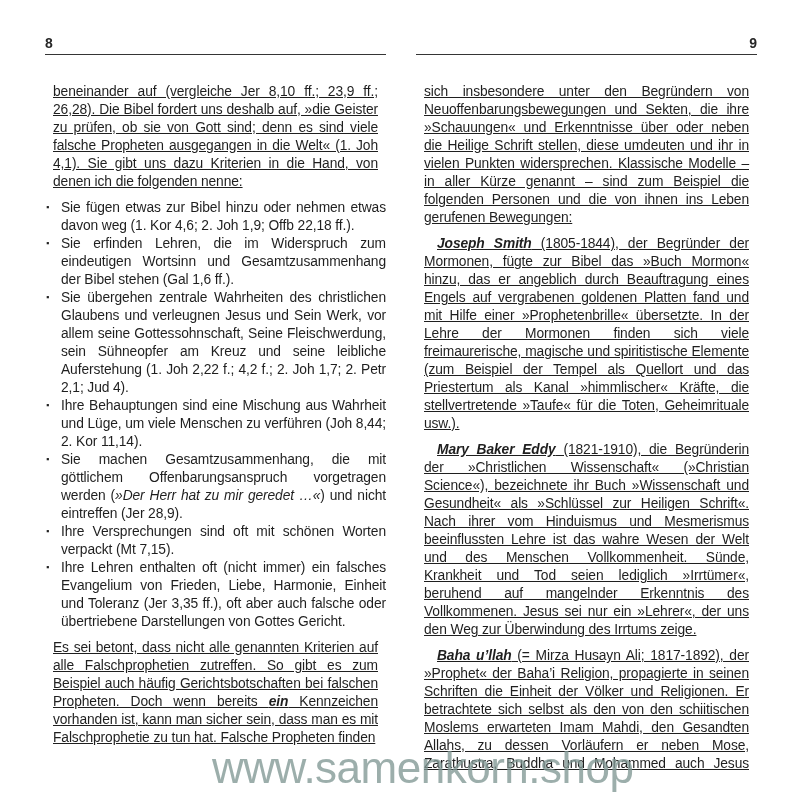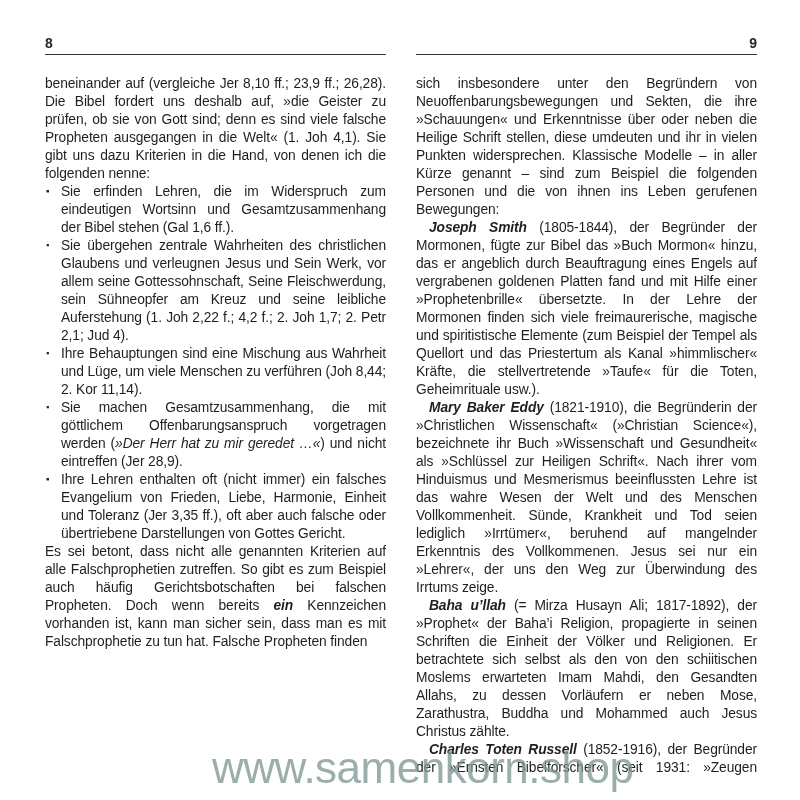--- a/index.html
+++ b/index.html
@@ -33,21 +33,21 @@
     margin-top: 20px;
     height: 700px;
     overflow: hidden;
     font-size: 13.8px;
     line-height: 18px;
     letter-spacing: -0.1px;
     text-align: justify;
     hyphens: auto;
     -webkit-hyphens: auto;
   }
-  .para { margin: 0; }
+  .para { margin: 8px; text-decoration: underline; }
   .bullets { list-style: none; margin: 0; padding: 0; }
   .bullet {
     position: relative;
     padding-left: 16px;
     text-align: justify;
   }
   .bullet .marker {
     position: absolute;
     left: 1px; top: -1px;
     font-size: 9px;
@@ -75,39 +75,41 @@
 
   <div class="page">
     <div class="page-header num-left">
       <span>8</span>
     </div>
     <div class="page-body">
       <p class="para">beneinander auf (vergleiche Jer 8,10 ff.; 23,9 ff.; 26,28). Die Bibel fordert uns deshalb auf, »die Geister zu prüfen, ob sie von Gott sind; denn es sind viele falsche Propheten ausgegangen in die Welt« (1. Joh 4,1). Sie gibt uns dazu Kriterien in die Hand, von denen ich die folgenden nenne:</p>
       <ul class="bullets">
         <li class="bullet">
           <span class="marker">▪</span>
+          <span>Sie fügen etwas zur Bibel hinzu oder nehmen etwas davon weg (1. Kor 4,6; 2. Joh 1,9; Offb 22,18 ff.).</span>
         </li>
         <li class="bullet">
           <span class="marker">▪</span>
           <span>Sie erfinden Lehren, die im Widerspruch zum eindeutigen Wortsinn und Gesamtzusammenhang der Bibel stehen (Gal 1,6 ff.).</span>
         </li>
         <li class="bullet">
           <span class="marker">▪</span>
           <span>Sie übergehen zentrale Wahrheiten des christlichen Glaubens und verleugnen Jesus und Sein Werk, vor allem seine Gottessohnschaft, Seine Fleischwerdung, sein Sühneopfer am Kreuz und seine leibliche Auferstehung (1. Joh 2,22 f.; 4,2 f.; 2. Joh 1,7; 2. Petr 2,1; Jud 4).</span>
         </li>
         <li class="bullet">
           <span class="marker">▪</span>
           <span>Ihre Behauptungen sind eine Mischung aus Wahrheit und Lüge, um viele Menschen zu verführen (Joh 8,44; 2. Kor 11,14).</span>
         </li>
         <li class="bullet">
           <span class="marker">▪</span>
           <span><span>Sie machen Gesamtzusammenhang, die mit göttlichem Offenbarungsanspruch vorgetragen werden (</span><em class="quote-it">»Der Herr hat zu mir geredet …«</em><span>) und nicht eintreffen (Jer 28,9).</span></span>
         </li>
         <li class="bullet">
           <span class="marker">▪</span>
+          <span>Ihre Versprechungen sind oft mit schönen Worten verpackt (Mt 7,15).</span>
         </li>
         <li class="bullet">
           <span class="marker">▪</span>
           <span>Ihre Lehren enthalten oft (nicht immer) ein falsches Evangelium von Frieden, Liebe, Harmonie, Einheit und Toleranz (Jer 3,35 ff.), oft aber auch falsche oder übertriebene Darstellungen von Gottes Gericht.</span>
         </li>
       </ul>
       <p class="para"><span>Es sei betont, dass nicht alle genannten Kriterien auf alle Falschprophetien zutreffen. So gibt es zum Beispiel auch häufig Gerichtsbotschaften bei falschen Propheten. Doch wenn bereits </span><span class="emph">ein</span><span> Kennzeichen vorhanden ist, kann man sicher sein, dass man es mit Falschprophetie zu tun hat. Falsche Propheten finden</span></p>
     </div>
   </div>
 

